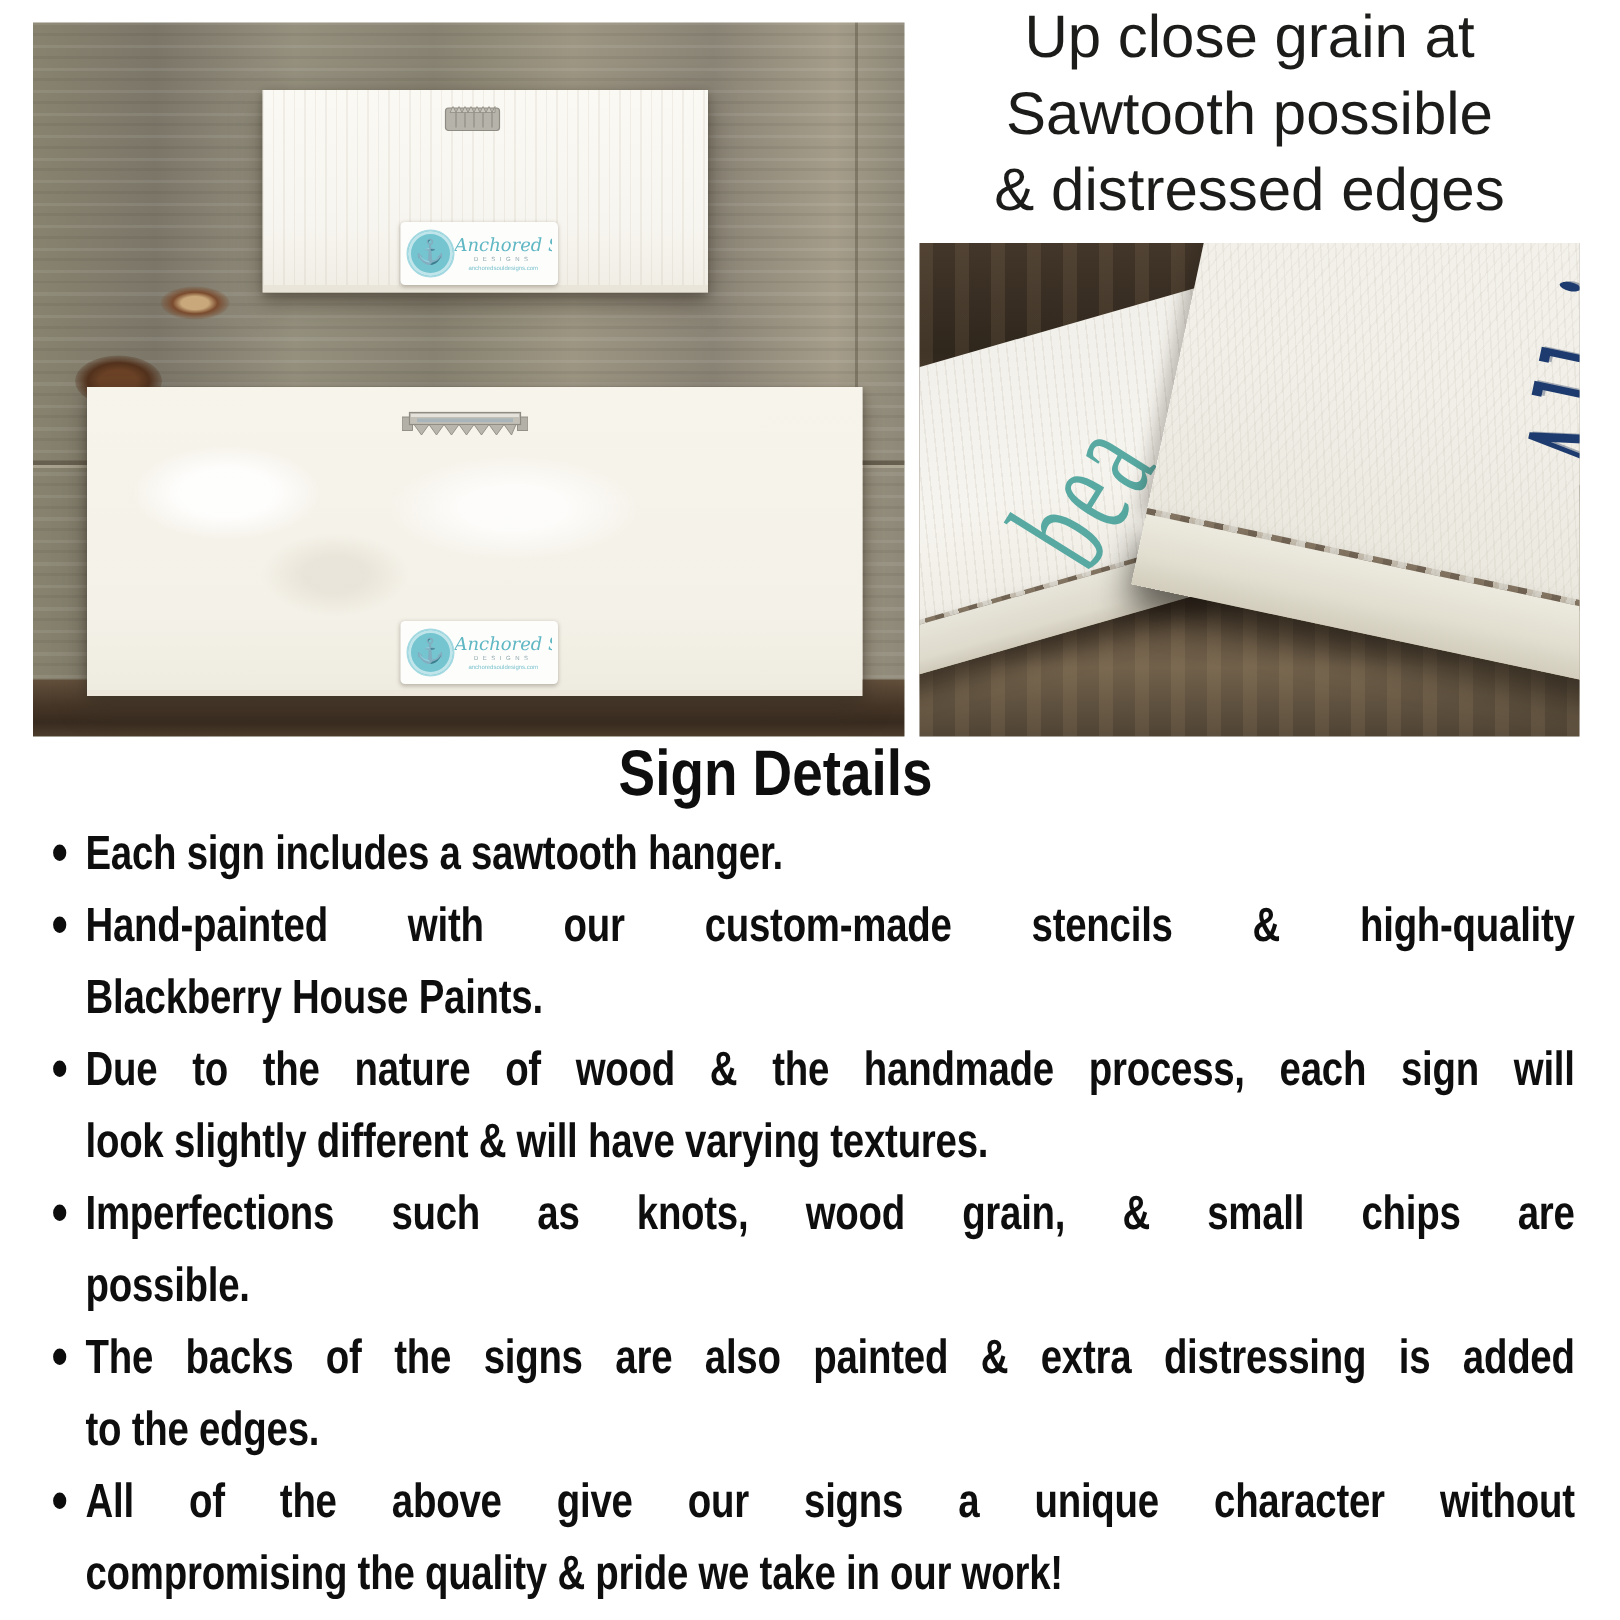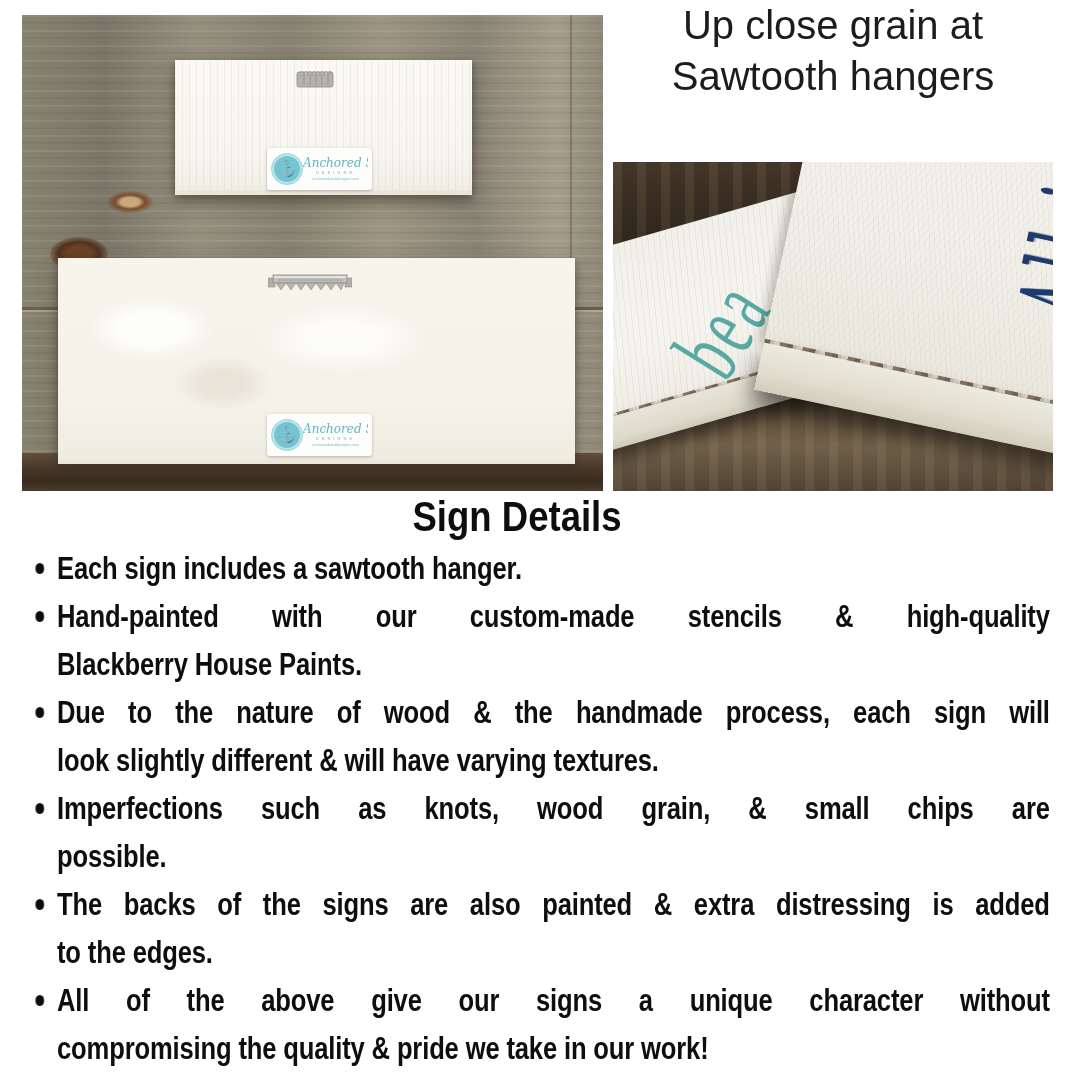--- a/index.html
+++ b/index.html
@@ -169,21 +169,22 @@
     <div class="board board-right">
       <div class="face"></div>
       <div class="distress"></div>
       <div class="edge"></div>
       <div class="sign-word word-navy">All is c</div>
     </div>
   </div>
 
   <div class="close-look">
     <div>Up close grain at</div>
-    <div>Sawtooth hangers</div>
+    <div>Sawtooth possible</div>
+    <div>&amp; distressed edges</div>
   </div>
 
   <div class="details-title">Sign Details</div>
   <ul class="details-list">
       <li class="bullet-item">
         <span class="dot"></span>
         <div class="line">Each sign includes a sawtooth hanger.</div>
       </li>
       <li class="bullet-item">
         <span class="dot"></span>

